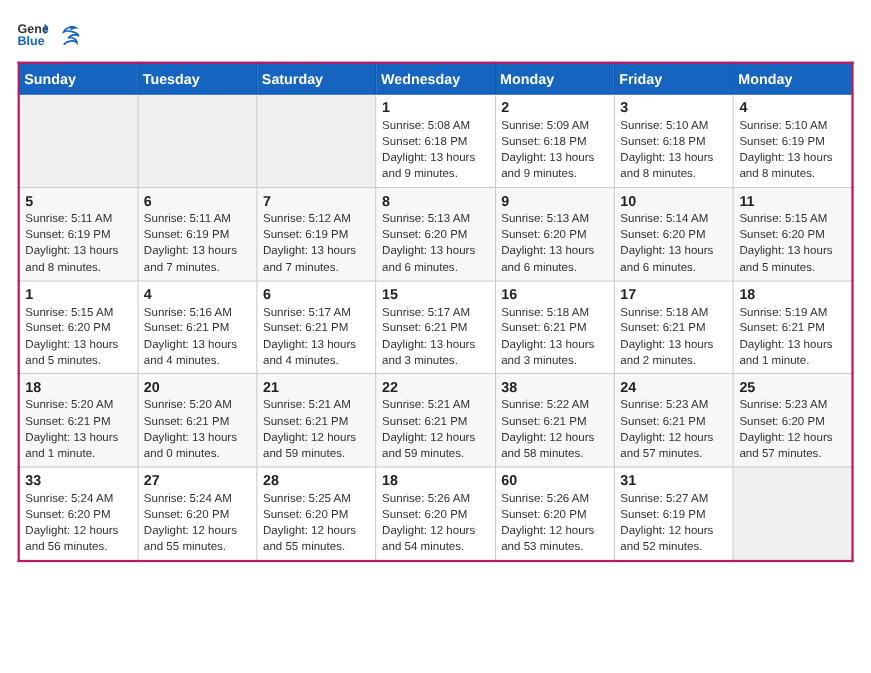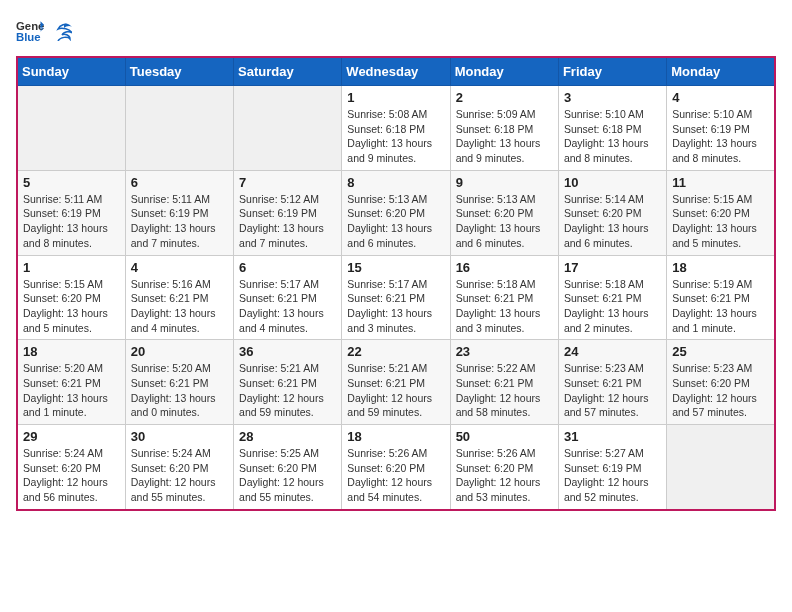--- a/index.html
+++ b/index.html
@@ -204,59 +204,59 @@
       <tr>
         <td>
           <span class="day-num">18</span>
           <div class="day-detail">Sunrise: 5:20 AM<br>Sunset: 6:21 PM<br>Daylight: 13 hours and 1 minute.</div>
         </td>
         <td>
           <span class="day-num">20</span>
           <div class="day-detail">Sunrise: 5:20 AM<br>Sunset: 6:21 PM<br>Daylight: 13 hours and 0 minutes.</div>
         </td>
         <td>
-          <span class="day-num">36</span>
+          <span class="day-num">21</span>
           <div class="day-detail">Sunrise: 5:21 AM<br>Sunset: 6:21 PM<br>Daylight: 12 hours and 59 minutes.</div>
         </td>
         <td>
           <span class="day-num">22</span>
           <div class="day-detail">Sunrise: 5:21 AM<br>Sunset: 6:21 PM<br>Daylight: 12 hours and 59 minutes.</div>
         </td>
         <td>
-          <span class="day-num">23</span>
+          <span class="day-num">38</span>
           <div class="day-detail">Sunrise: 5:22 AM<br>Sunset: 6:21 PM<br>Daylight: 12 hours and 58 minutes.</div>
         </td>
         <td>
           <span class="day-num">24</span>
           <div class="day-detail">Sunrise: 5:23 AM<br>Sunset: 6:21 PM<br>Daylight: 12 hours and 57 minutes.</div>
         </td>
         <td>
           <span class="day-num">25</span>
           <div class="day-detail">Sunrise: 5:23 AM<br>Sunset: 6:20 PM<br>Daylight: 12 hours and 57 minutes.</div>
         </td>
       </tr>
       <tr>
         <td>
-          <span class="day-num">29</span>
+          <span class="day-num">33</span>
           <div class="day-detail">Sunrise: 5:24 AM<br>Sunset: 6:20 PM<br>Daylight: 12 hours and 56 minutes.</div>
         </td>
         <td>
-          <span class="day-num">30</span>
+          <span class="day-num">27</span>
           <div class="day-detail">Sunrise: 5:24 AM<br>Sunset: 6:20 PM<br>Daylight: 12 hours and 55 minutes.</div>
         </td>
         <td>
           <span class="day-num">28</span>
           <div class="day-detail">Sunrise: 5:25 AM<br>Sunset: 6:20 PM<br>Daylight: 12 hours and 55 minutes.</div>
         </td>
         <td>
           <span class="day-num">18</span>
           <div class="day-detail">Sunrise: 5:26 AM<br>Sunset: 6:20 PM<br>Daylight: 12 hours and 54 minutes.</div>
         </td>
         <td>
-          <span class="day-num">50</span>
+          <span class="day-num">60</span>
           <div class="day-detail">Sunrise: 5:26 AM<br>Sunset: 6:20 PM<br>Daylight: 12 hours and 53 minutes.</div>
         </td>
         <td>
           <span class="day-num">31</span>
           <div class="day-detail">Sunrise: 5:27 AM<br>Sunset: 6:19 PM<br>Daylight: 12 hours and 52 minutes.</div>
         </td>
         <td class="empty-cell"></td>
       </tr>
     </tbody>
 </table>

